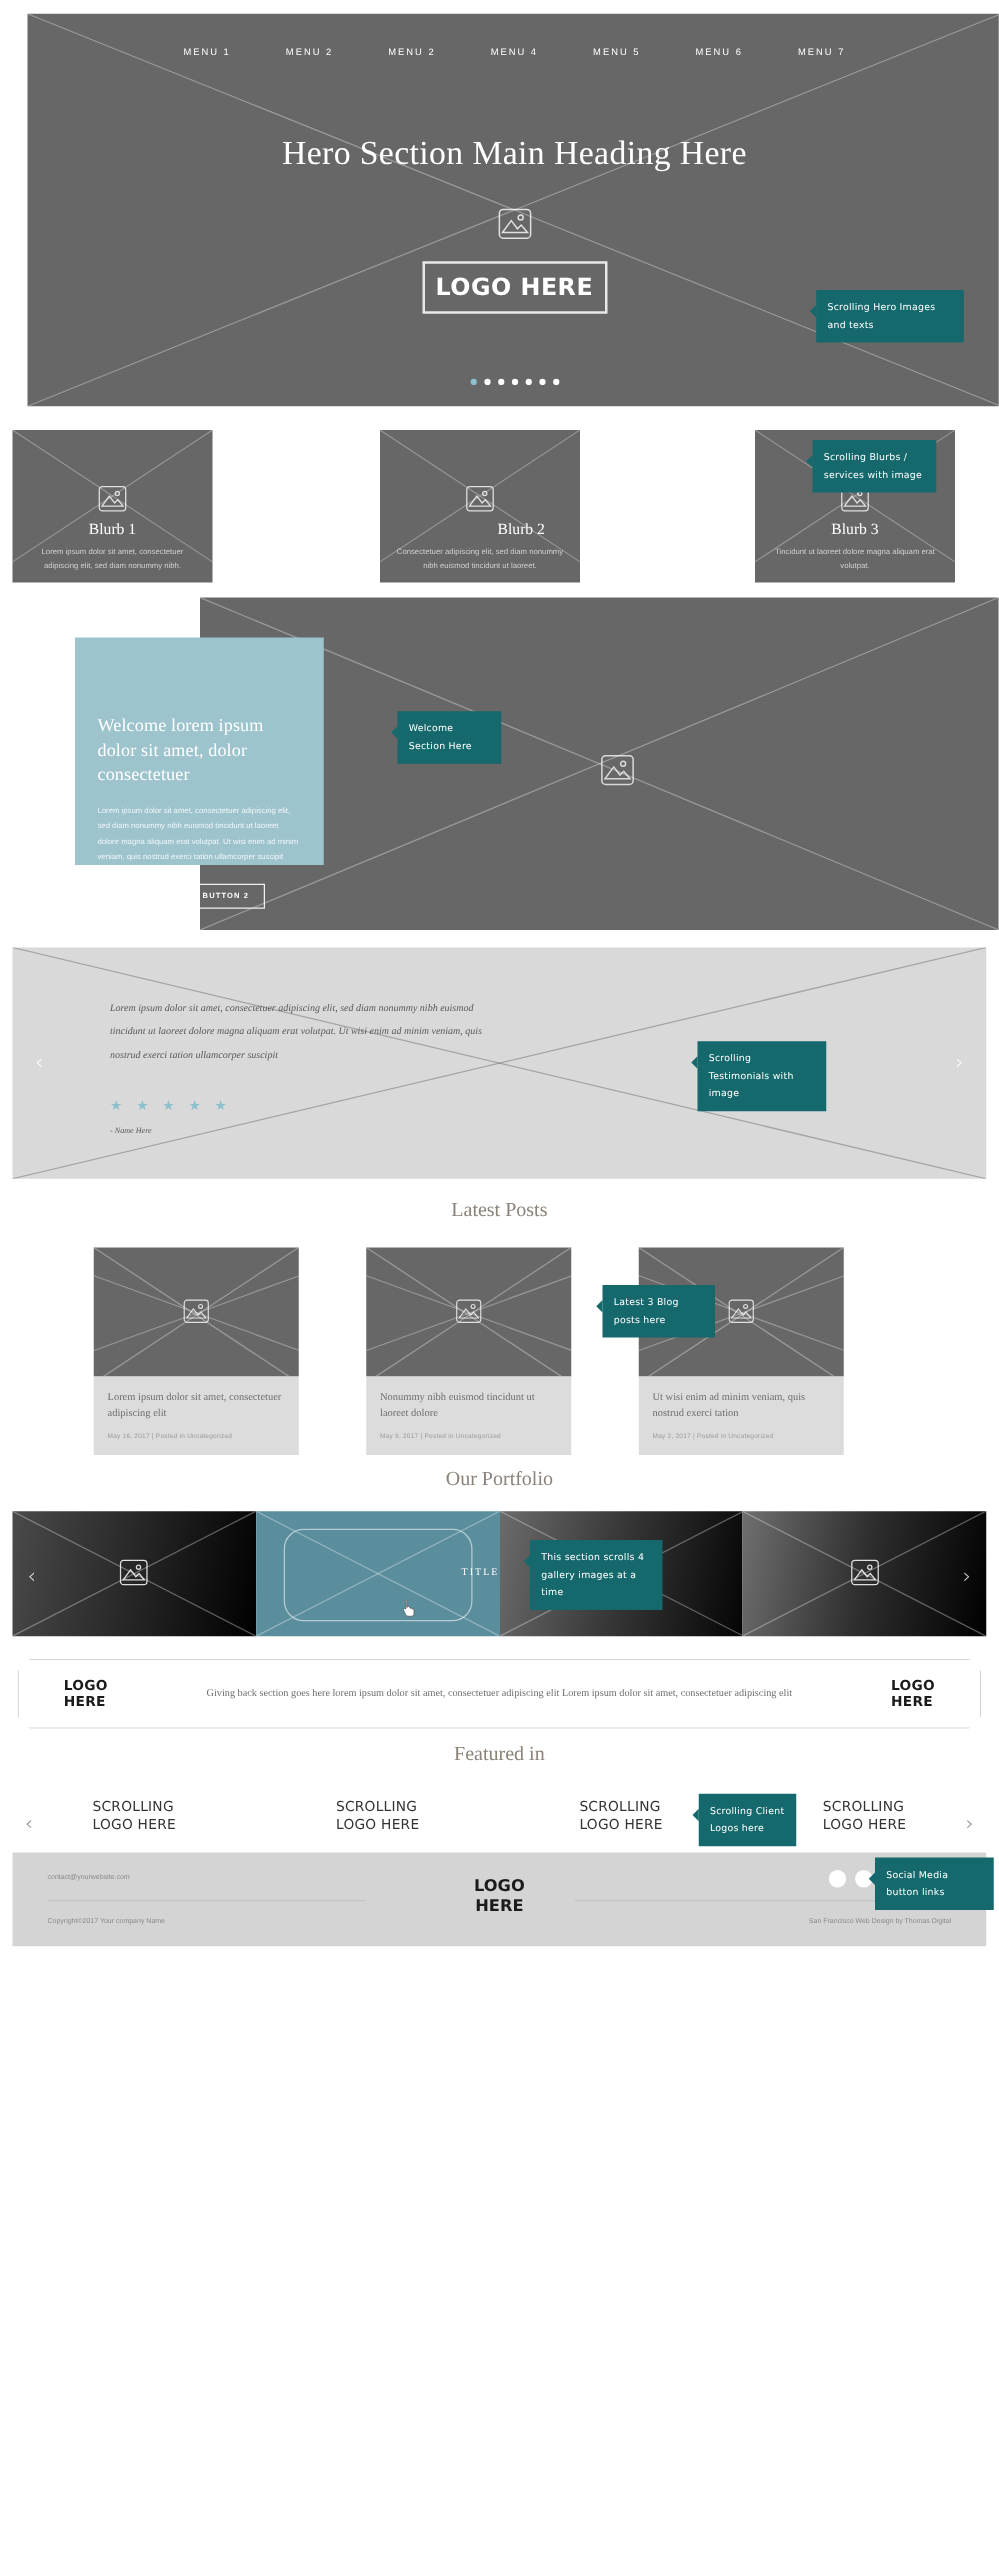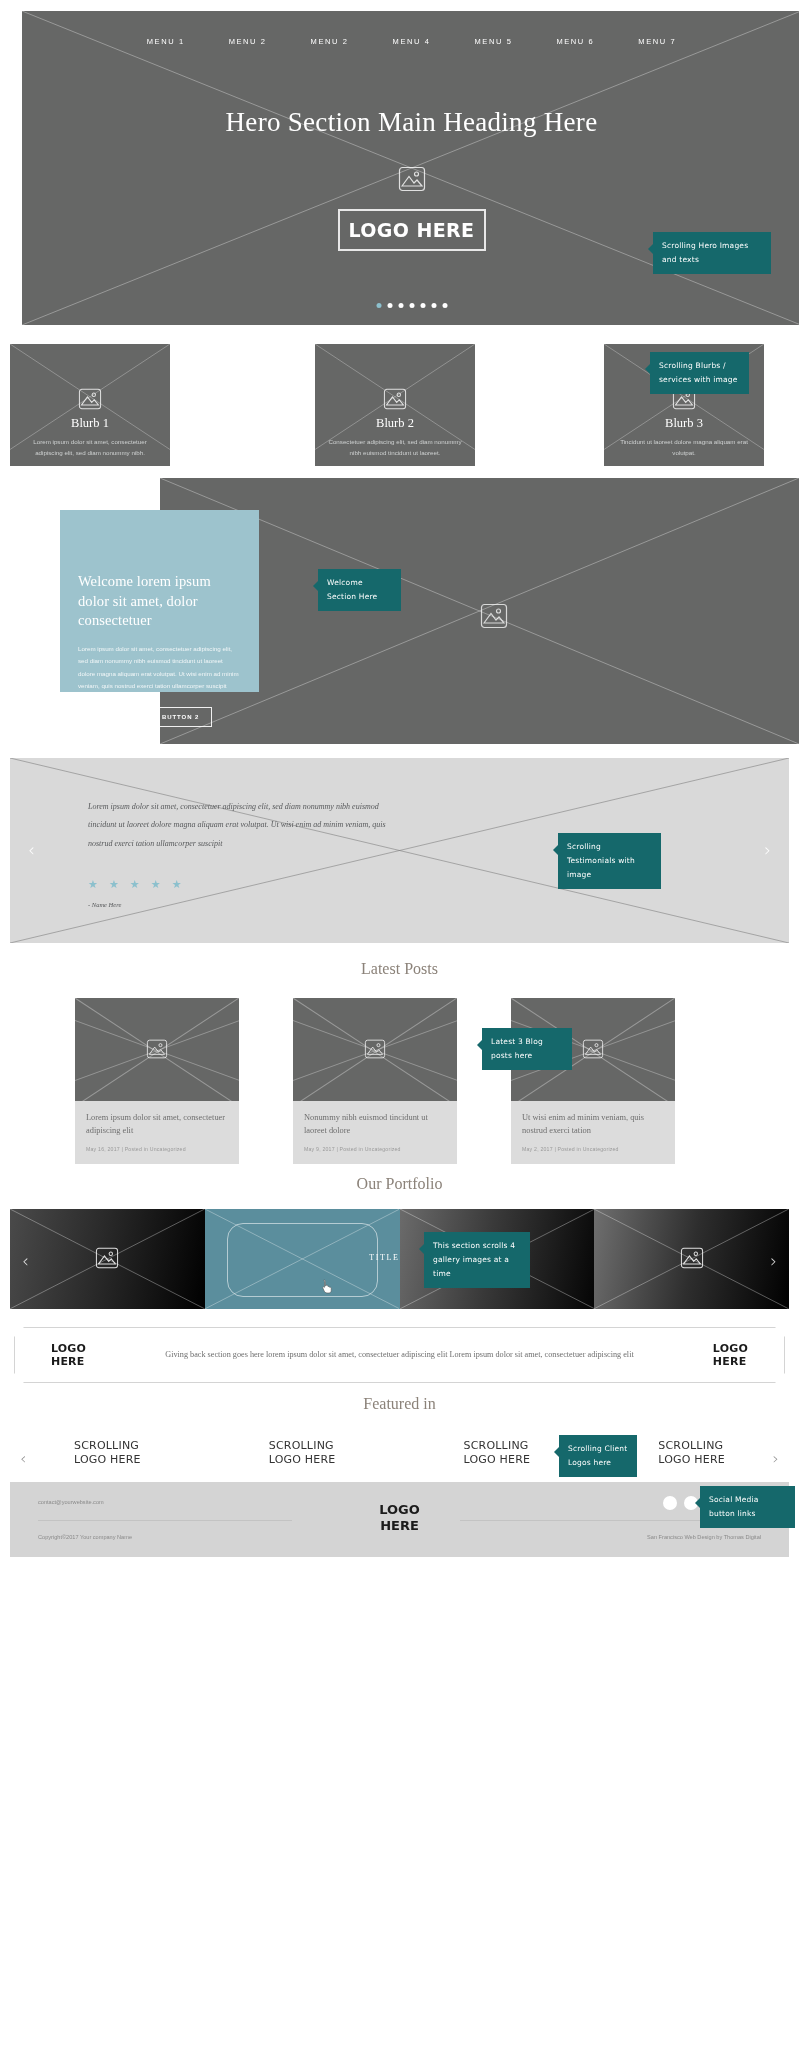--- a/index.html
+++ b/index.html
@@ -313,21 +313,21 @@
       <svg width="24" height="22" viewBox="0 0 28 26" fill="none" stroke="rgba(255,255,255,.8)" stroke-width="1.2">
         <rect x="1.5" y="1.5" width="25" height="23" rx="3"></rect>
           <circle cx="18.5" cy="8" r="2"></circle>
         <path d="M4 20 L11 10.5 L16 17 L19 14 L24 20 Z"></path>
       </svg>
     </span>
     <h3>Blurb 1</h3>
     <p>Lorem ipsum dolor sit amet, consectetuer adipiscing elit, sed diam nonummy nibh.</p>
   </article>
 
-  <article class="blurb" style="left:305px;">
+  <article class="blurb" style="left:294px;padding-left:33px;">
     <svg class="xbox" viewBox="0 0 185 122" preserveAspectRatio="none">
       <line x1="0" y1="0" x2="185" y2="122"></line>
         <line x1="185" y1="0" x2="0" y2="122"></line>
     </svg>
     <span class="bi">
       <svg width="24" height="22" viewBox="0 0 28 26" fill="none" stroke="rgba(255,255,255,.8)" stroke-width="1.2">
         <rect x="1.5" y="1.5" width="25" height="23" rx="3"></rect>
           <circle cx="18.5" cy="8" r="2"></circle>
         <path d="M4 20 L11 10.5 L16 17 L19 14 L24 20 Z"></path>
       </svg>

